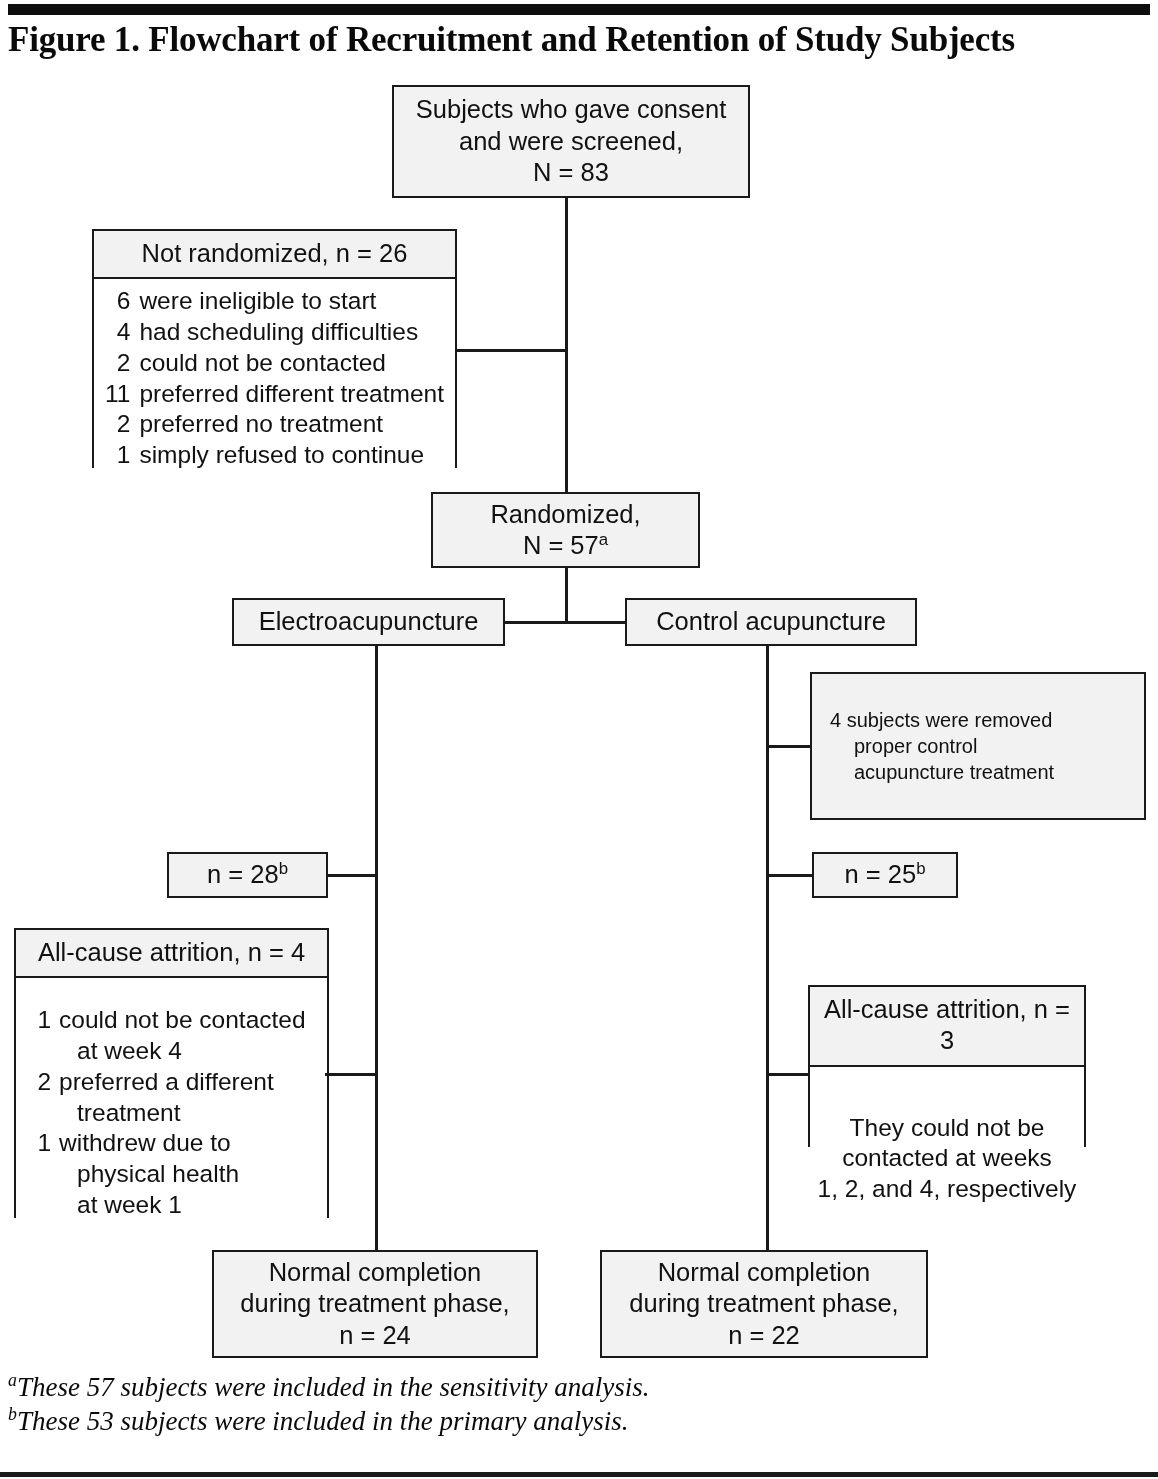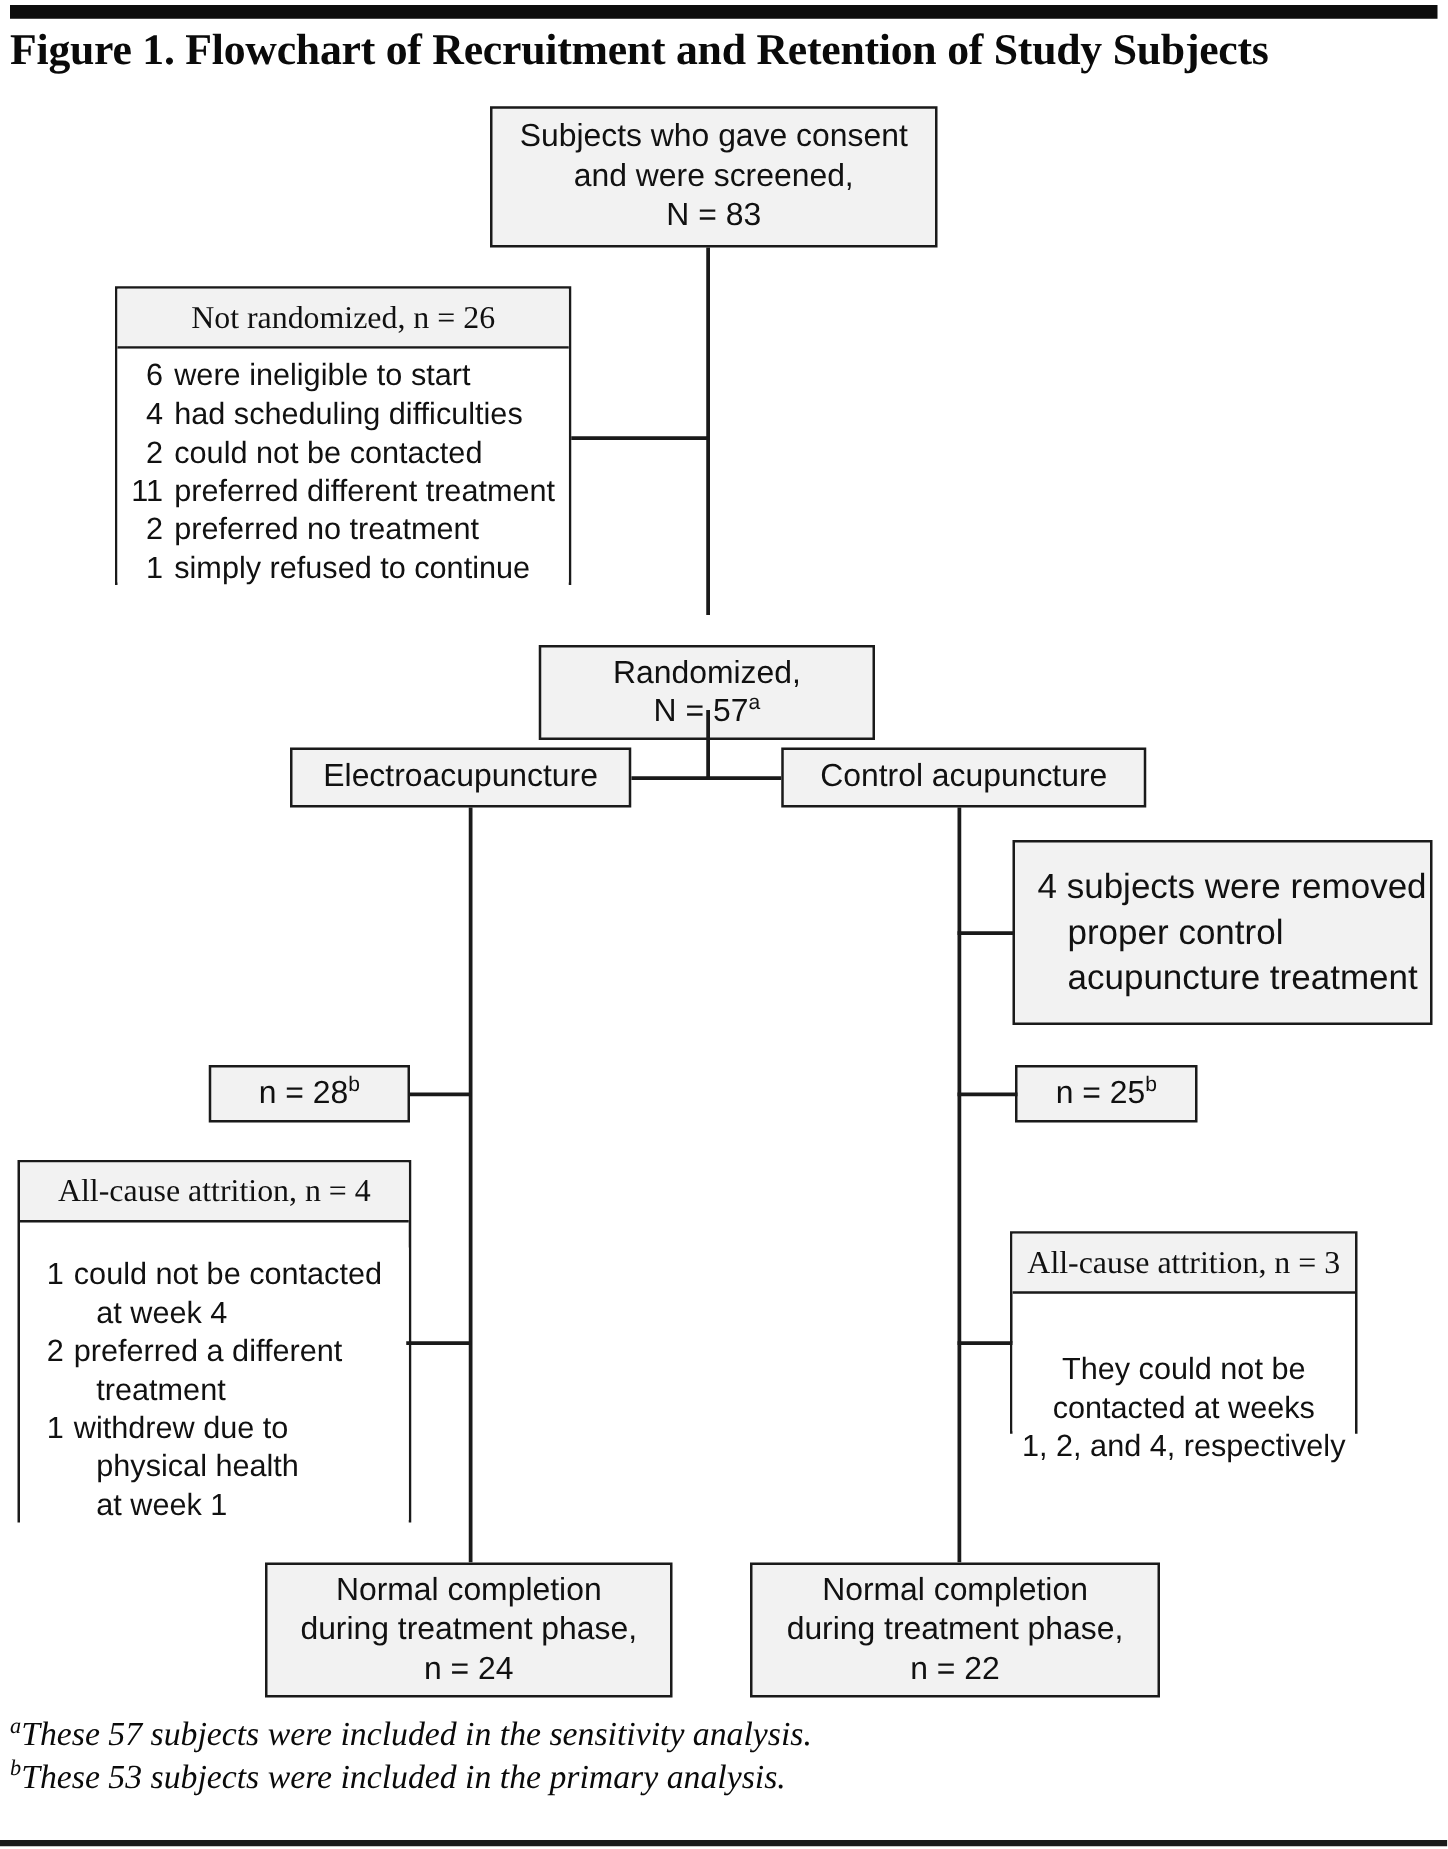--- a/index.html
+++ b/index.html
@@ -64,21 +64,20 @@
     flex-direction:column;
   }
   .splitbox > .hd{
     background:#f2f2f2;
     border-bottom:2.5px solid #1a1a1a;
     text-align:center;
     font-size:25.5px;
     line-height:1.23;
     color:#111111;
     padding:7px 4px 8px 4px;
-    font-family:Liberation Serif, serif;
   }
   .splitbox > .bd{
     background:#ffffff;
     font-size:24.5px;
     line-height:1.255;
     color:#111111;
     padding:7px 6px 8px 6px;
     flex:1;
   }
   
@@ -112,21 +111,21 @@
     text-align:left;
     vertical-align:top;
   }
   .hang .txt .sub{display:block;padding-left:18px;white-space:nowrap;}
   .hang .txt .first{display:block;white-space:nowrap;}
   .centerlines{text-align:center;}
   .centerlines .ln{display:block;white-space:nowrap;}
   
   .hangpara{
     text-align:left;
-    font-size:28px;
+    font-size:20px;
     line-height:1.3;
     padding:0;
   }
   .hangpara .l1{display:block;white-space:nowrap;}
   .hangpara .l2{display:block;white-space:nowrap;padding-left:24px;}
   sup{font-size:0.66em;vertical-align:super;line-height:0;}
   
   .vline{position:absolute;background:#1a1a1a;width:2.5px;}
   .hline{position:absolute;background:#1a1a1a;height:2.5px;}
   .footnotes{
@@ -185,21 +184,21 @@
         <div class="row">
           <span class="num">1</span>
           <span class="txt">simply refused to continue</span>
         </div>
       </div>
     </div>
   </div>
 
   <div class="hline" style="left:457px;top:349px;width:110px;"></div>
 
-  <div class="box" style="left:431px;top:492px;width:269px;height:76px;margin-top:24px;">
+  <div class="box" style="left:431px;top:492px;width:269px;height:76px;">
     <span class="ln">Randomized,</span>
     <span class="ln"><span>N = 57</span><sup>a</sup></span>
   </div>
 
   <div class="vline" style="left:565px;top:568px;height:54px;"></div>
 
   <div class="hline" style="left:505px;top:621px;width:122px;"></div>
 
   <div class="box" style="left:232px;top:598px;width:273px;height:48px;">
     <span class="ln">Electroacupuncture</span>

